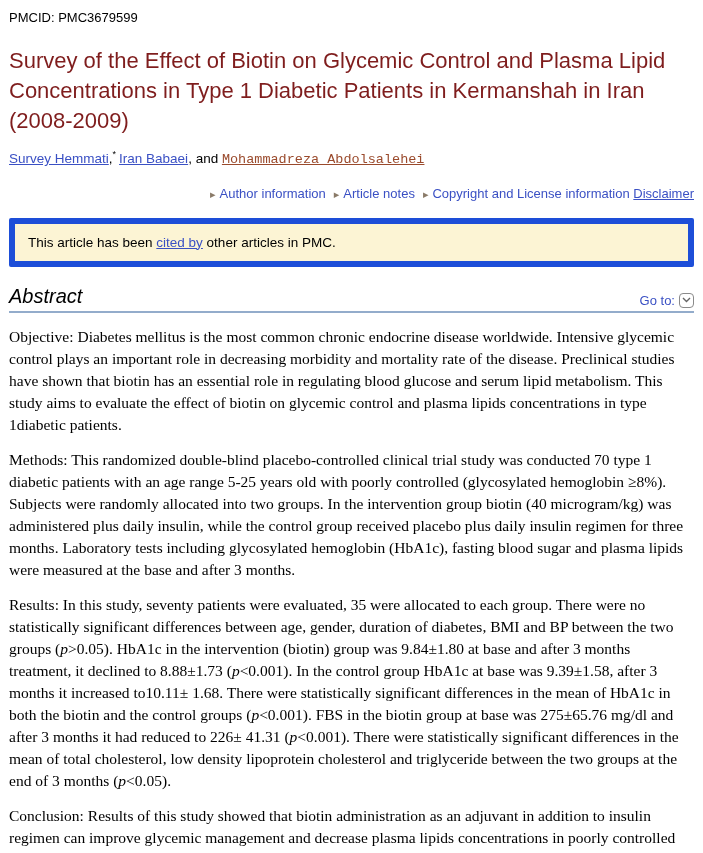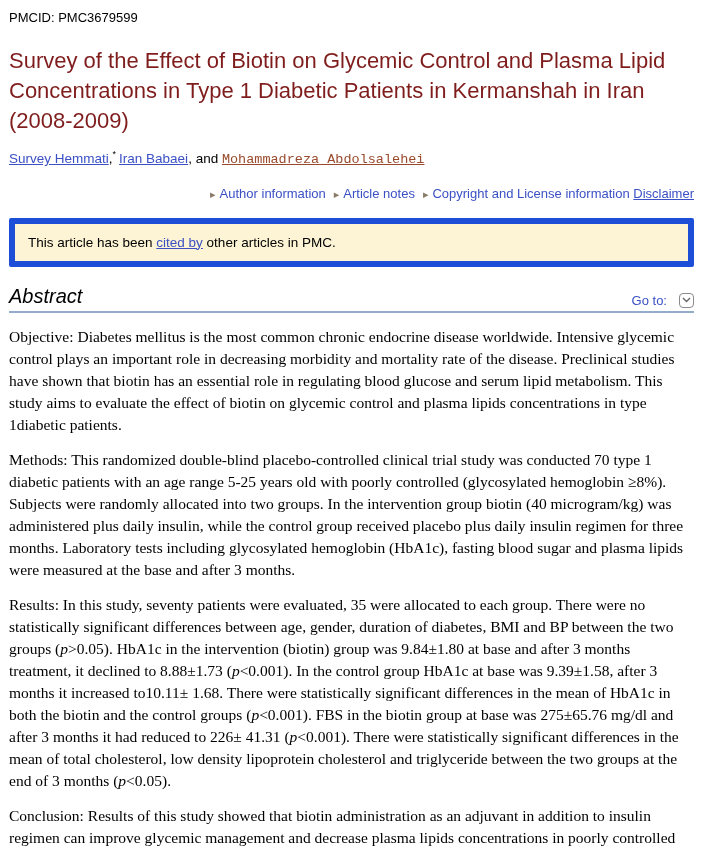--- a/index.html
+++ b/index.html
@@ -39,21 +39,21 @@
   .banner {
     margin-top: 17px;
     background: #fcf4d4; border: 6px solid #1d4ed8; border-radius: 2px;
     padding: 11px 13px; font-size: 13.5px;
   }
   .banner a { color: #3a50c4; text-decoration: underline; cursor: pointer; }
 
   
   .sec-head { margin-top: 18px; display: flex; justify-content: space-between; align-items: flex-end; }
   .sec-head h2 { font-size: 20px; font-weight: 400; color: #000000; font-style: italic; }
-  .goto { font-size: 13px; display: flex; align-items: center; gap: 12px; }
+  .goto { font-size: 13px; display: flex; align-items: center; gap: 4px; }
   .goto a { color: #3a50c4; text-decoration: none; cursor: pointer; }
   .goto-icon {
     display: inline-flex; align-items: center; justify-content: center;
     width: 15px; height: 15px; border: 1px solid #8a8a8a; border-radius: 4px;
     background: #fff; cursor: pointer;
   }
   .rule { border-top: 2px solid #93accb; margin-top: 3px; }
 
   
   .abs-body { font-family: "Liberation Serif", "DejaVu Serif", serif; font-size: 15.5px; line-height: 22px; }

